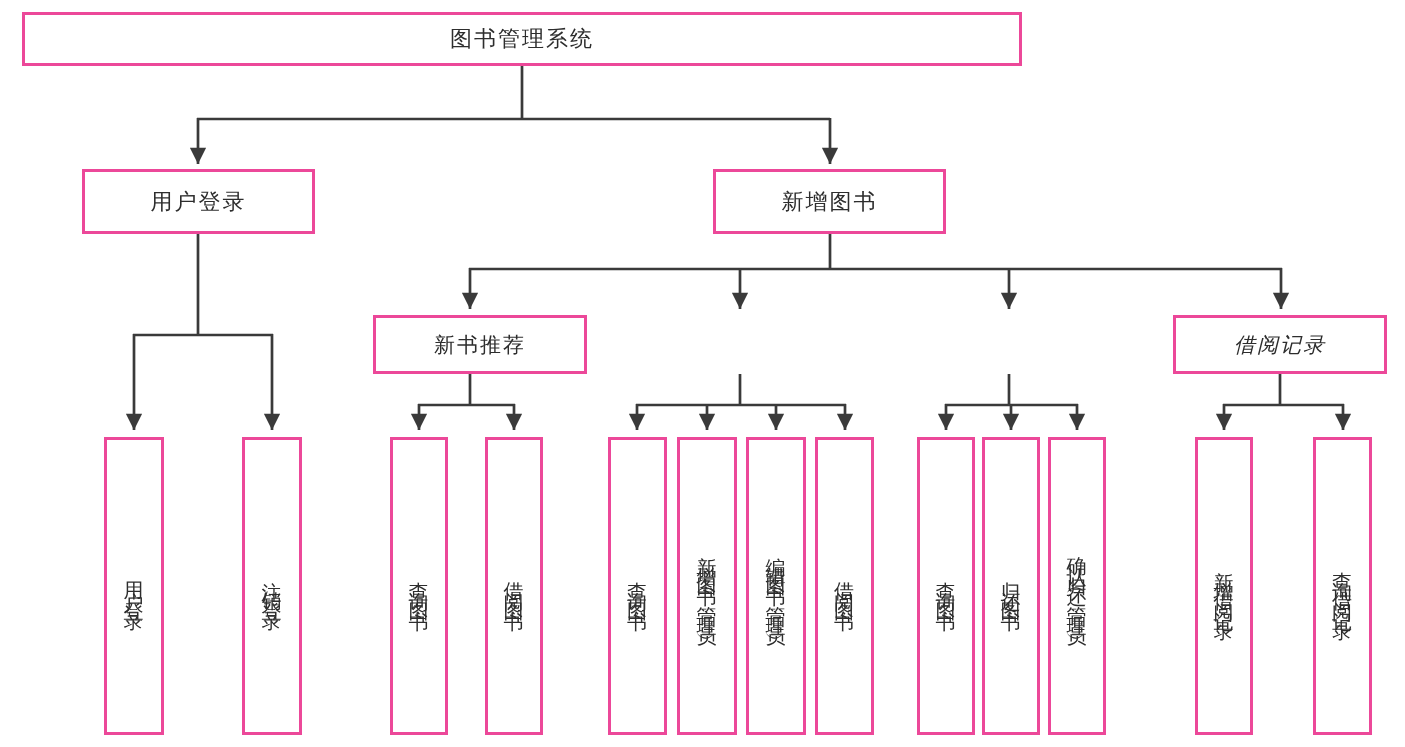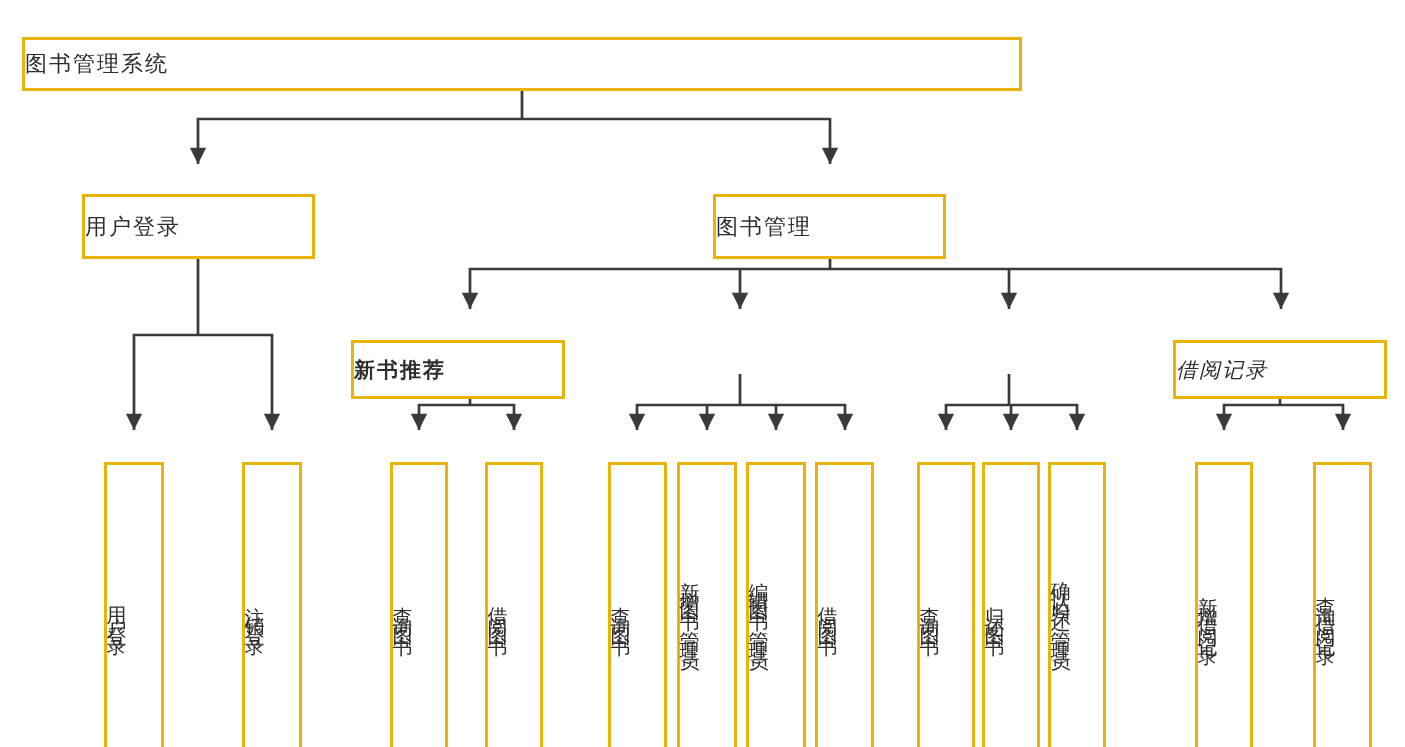--- a/index.html
+++ b/index.html
@@ -8,25 +8,24 @@
     position:relative;
     width:1405px;height:747px;
     background:#ffffff;
     overflow:hidden;
   }
   .connectors{position:absolute;left:0;top:0;width:1405px;height:747px;}
   .node{
     position:absolute;
     box-sizing:border-box;
     background:#ffffff;
-    border:3px solid #eab308;
-    display:flex;align-items:center;justify-content:flex-start;
+    border:3px solid #ec4899;
+    display:flex;align-items:center;justify-content:center;
     color:#2d2d2d;
     z-index:2;
-    margin-top:25px;
   }
   .node-root span{font-size:22px;letter-spacing:2px;}
   .node-l2 span{font-size:22px;letter-spacing:2px;}
   .node-l3 span{font-size:21px;letter-spacing:2px;}
   .vbox span{
     writing-mode:vertical-rl;
     text-orientation:mixed;
     font-size:20px;
     letter-spacing:10px;
     line-height:1;
@@ -98,24 +97,24 @@
   </svg>
 
   <div class="node node-root" style="left:22px;top:12px;width:1000px;height:54px;">
     <span>图书管理系统</span>
   </div>
 
   <div class="node node-l2" style="left:82px;top:169px;width:233px;height:65px;">
     <span>用户登录</span>
   </div>
   <div class="node node-l2" style="left:713px;top:169px;width:233px;height:65px;">
-    <span>图书管理</span>
+    <span>新增图书</span>
   </div>
 
-  <div class="node node-l3" style="left:351px;top:315px;width:214px;height:59px;font-weight:bold;">
+  <div class="node node-l3" style="left:373px;top:315px;width:214px;height:59px;">
     <span>新书推荐</span>
   </div>
   <div class="node node-l3" style="left:1173px;top:315px;width:214px;height:59px;font-style:italic;">
     <span>借阅记录</span>
   </div>
 
   <div class="node vbox" style="left:104px;top:437px;width:60px;height:298px;">
     <span>用户登录</span>
   </div>
   <div class="node vbox" style="left:242px;top:437px;width:60px;height:298px;">

